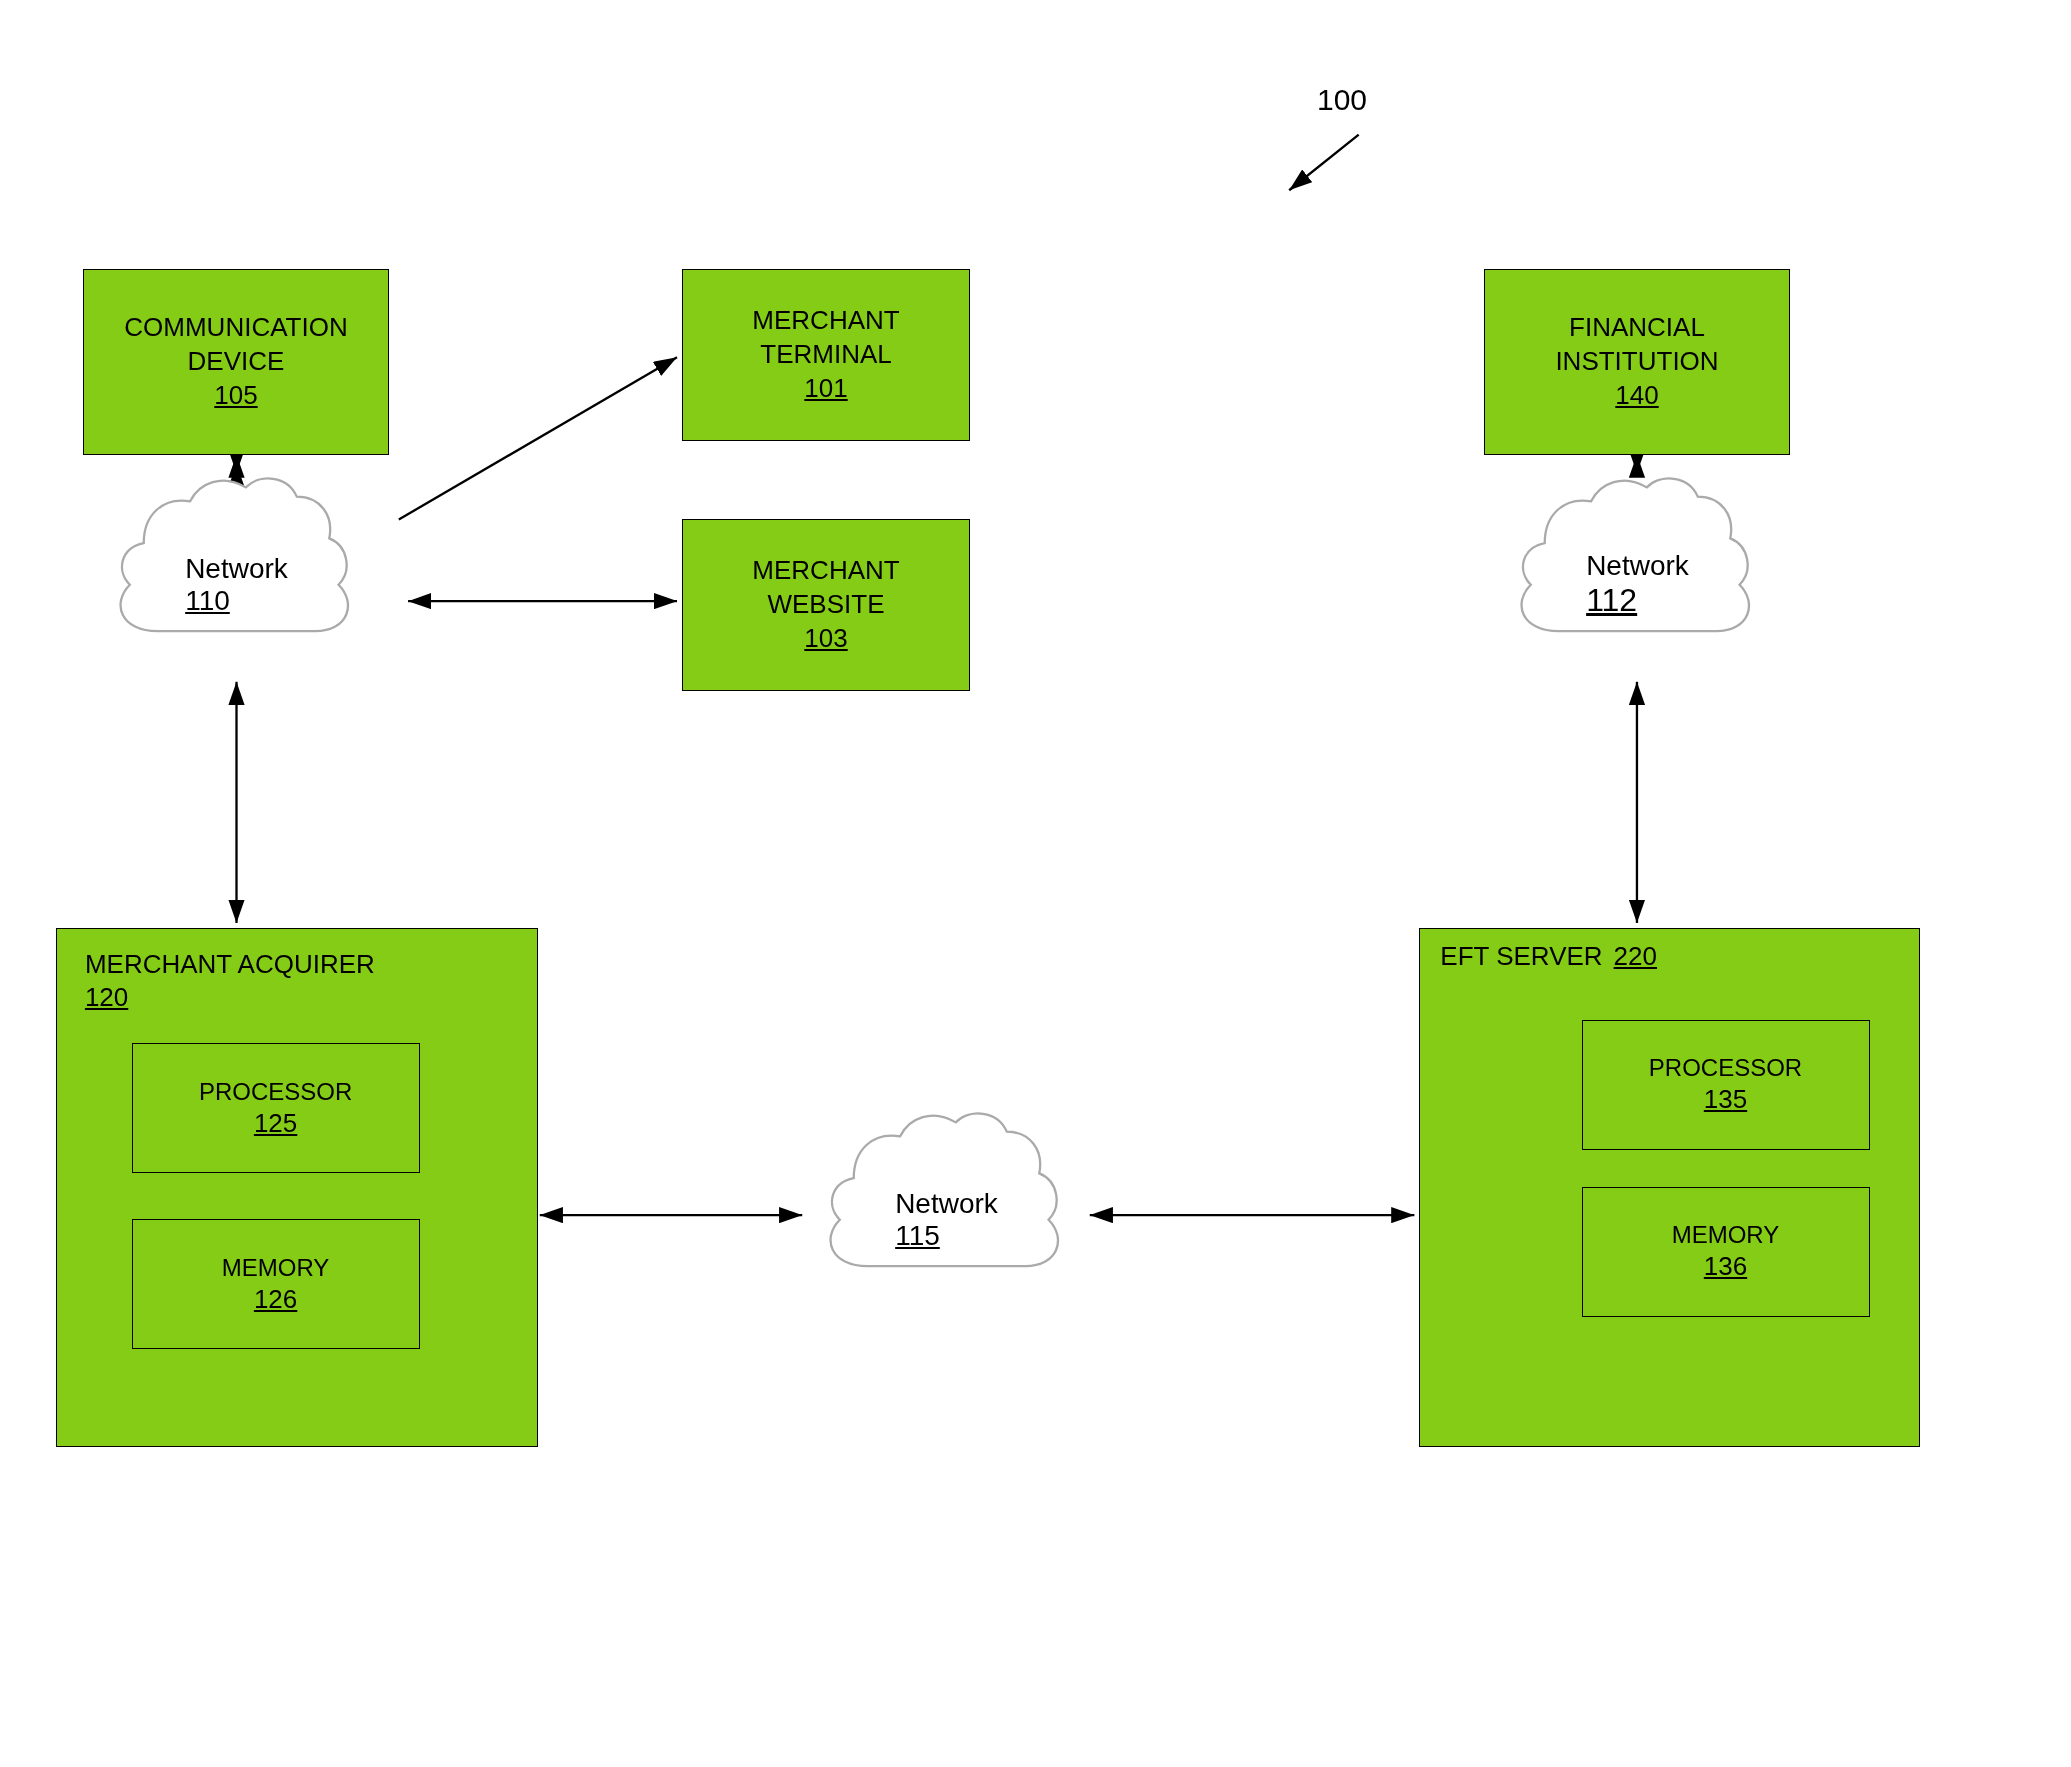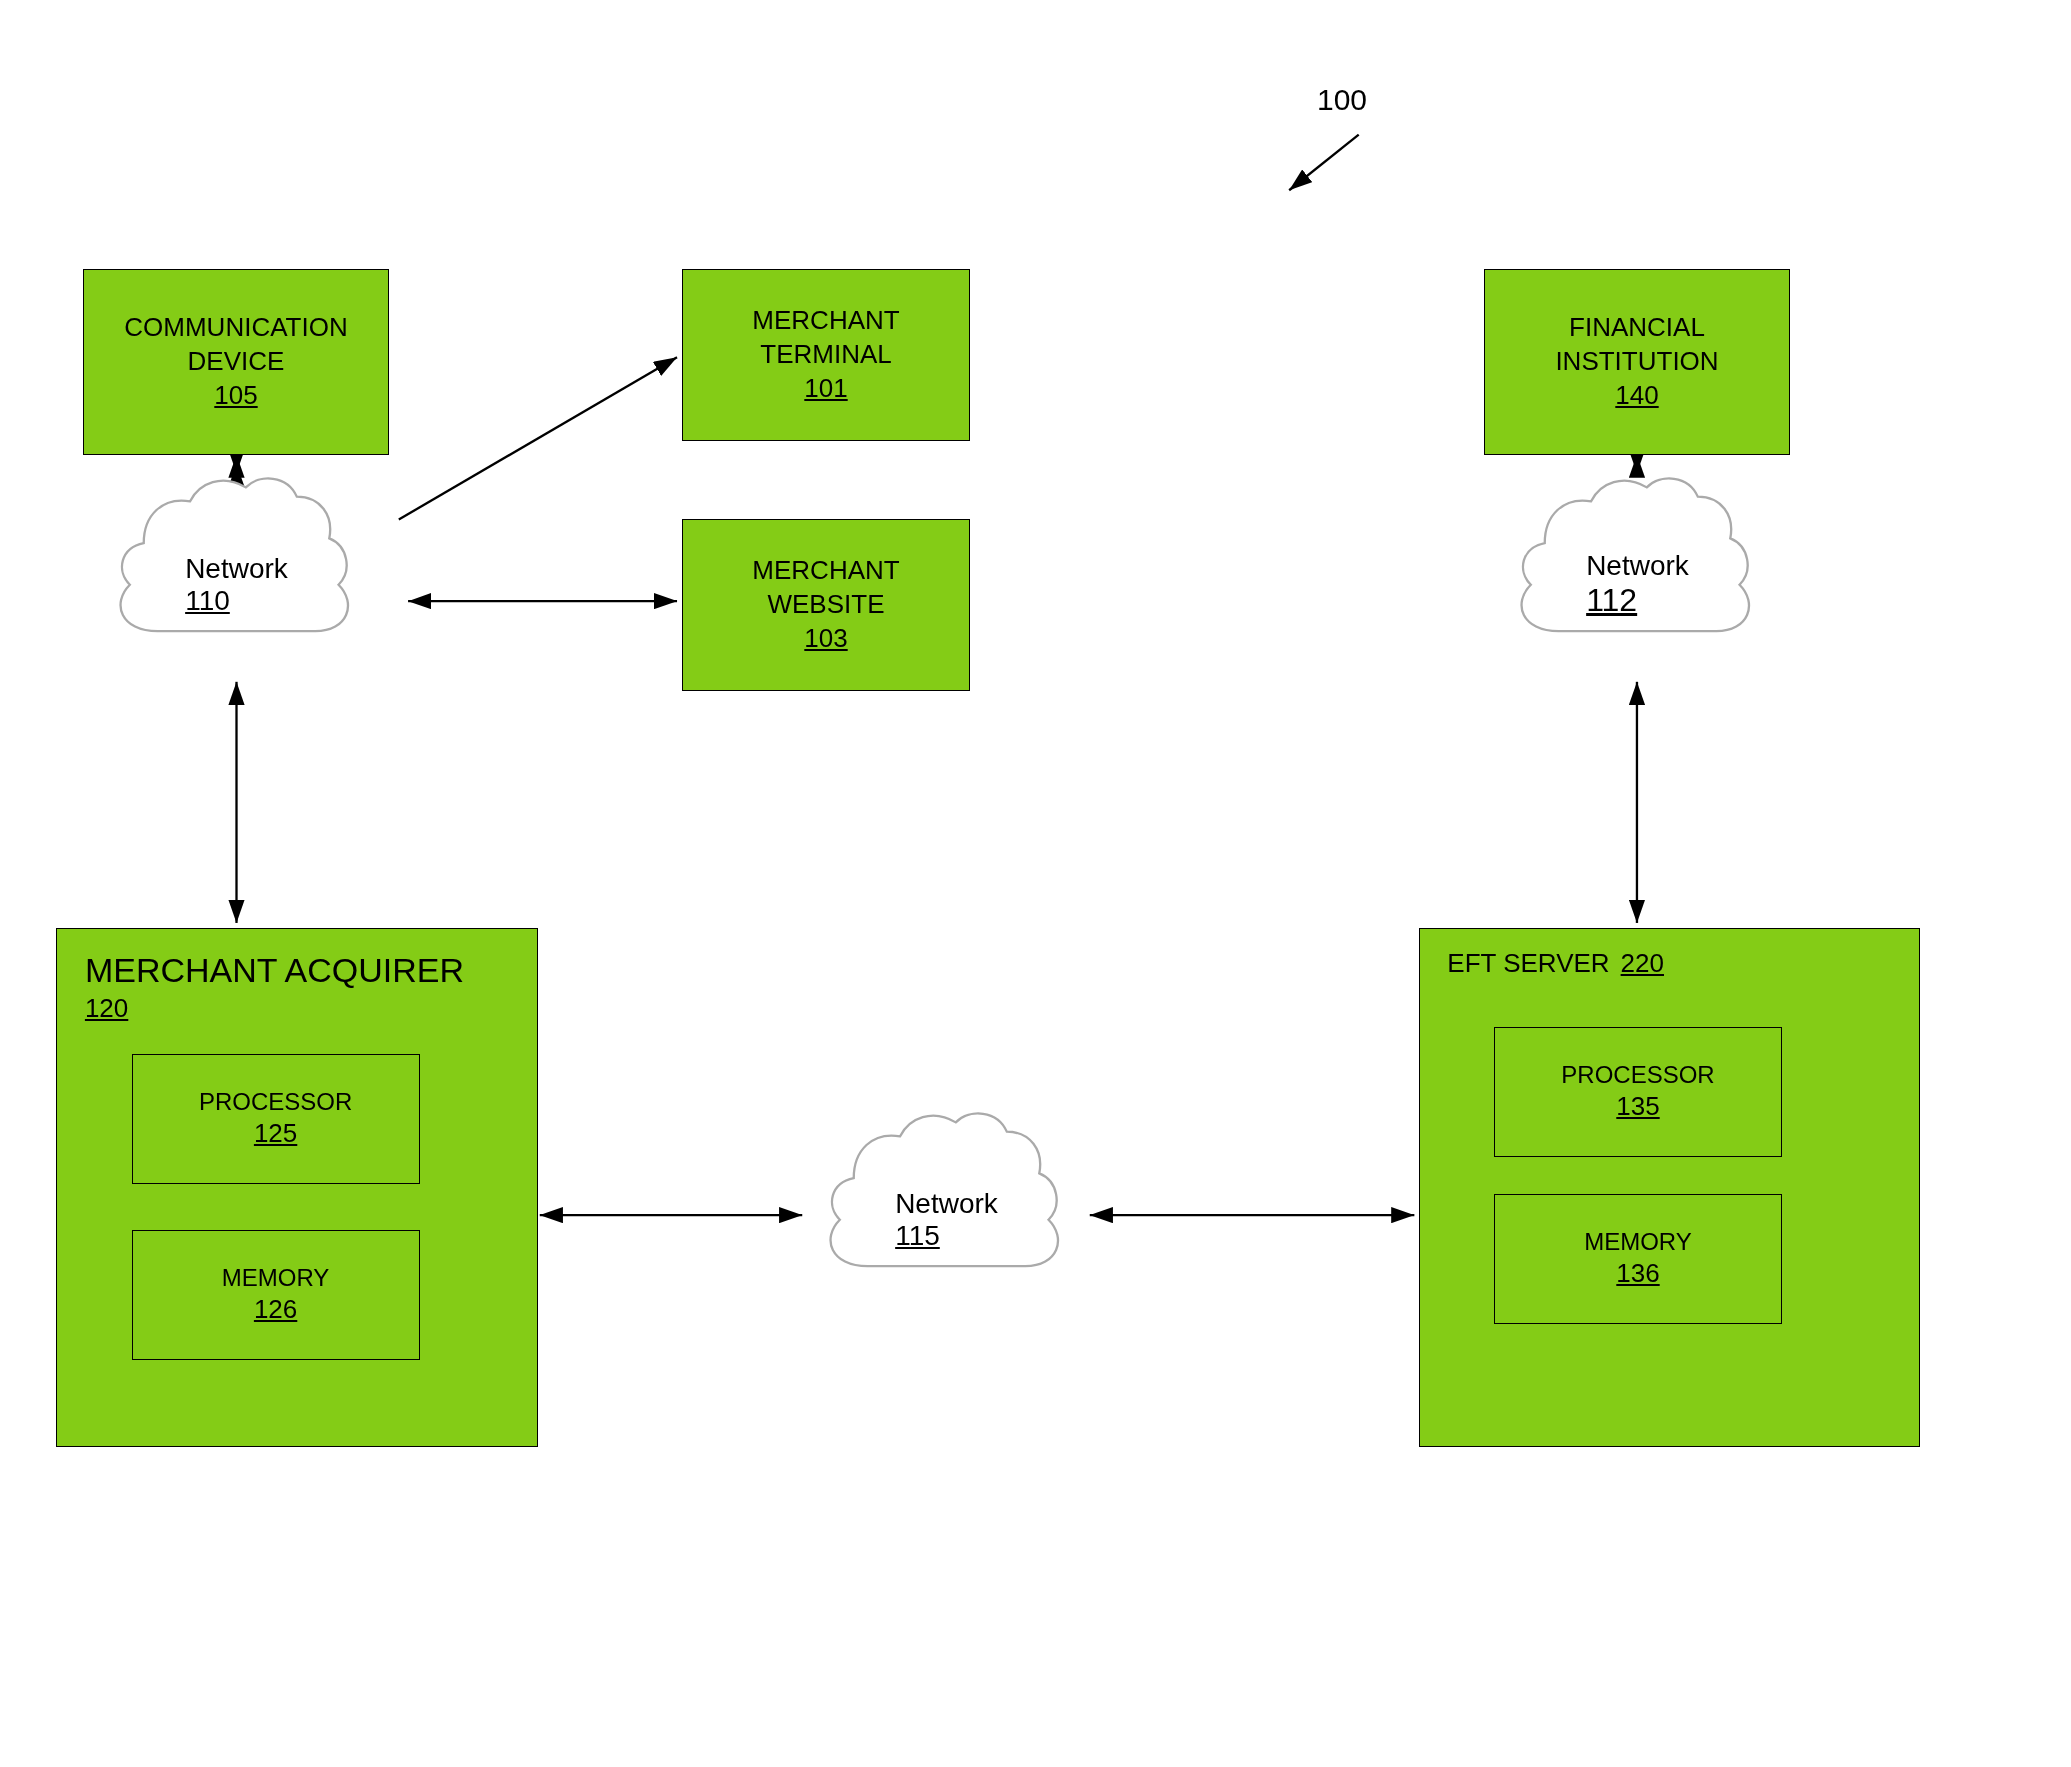--- a/index.html
+++ b/index.html
@@ -129,36 +129,36 @@
     <span class="ref">103</span>
   </div>
 
   <div class="box" style="left:1484px; top:269px; width:306px; height:186px;">
     <span>FINANCIAL<br>INSTITUTION</span>
     <span class="ref">140</span>
   </div>
 
   <div class="box" style="left:56px; top:928px; width:482px; height:519px; align-items:flex-start; justify-content:flex-start; padding:18.6px;">
     <div style="width:100%; text-align:left; padding-left:9.3px;">
-      <span style="font-size:34px;">MERCHANT ACQUIRER</span><br>
+      <span style="font-size:26px;">MERCHANT ACQUIRER</span><br>
       <span class="ref" style="font-size:26px;">120</span>
     </div>
 
     <div class="box" style="position:relative; left:56px; top:28px; width:288px; height:130px; font-size:24px;">
       <span>PROCESSOR</span>
       <span class="ref">125</span>
     </div>
 
     <div class="box" style="position:relative; left:56px; top:74px; width:288px; height:130px; font-size:24px;">
       <span>MEMORY</span>
       <span class="ref">126</span>
     </div>
   </div>
 
-  <div class="box" style="left:1419px; top:928px; width:501px; height:519px; align-items:flex-start; justify-content:flex-start; padding:18px;">
+  <div class="box" style="left:1419px; top:928px; width:501px; height:519px; align-items:center; justify-content:flex-start; padding:11px;">
     <div style="width:100%; text-align:left; padding-left:9.3px; display:flex; align-items:baseline; gap:11px;">
       <span style="font-size:26px;">EFT SERVER</span>
       <span class="ref" style="font-size:26px;">220</span>
     </div>
 
     <div class="box" style="position:relative; left:56px; top:46px; width:288px; height:130px; font-size:24px;">
       <span>PROCESSOR</span>
       <span class="ref">135</span>
     </div>
 

